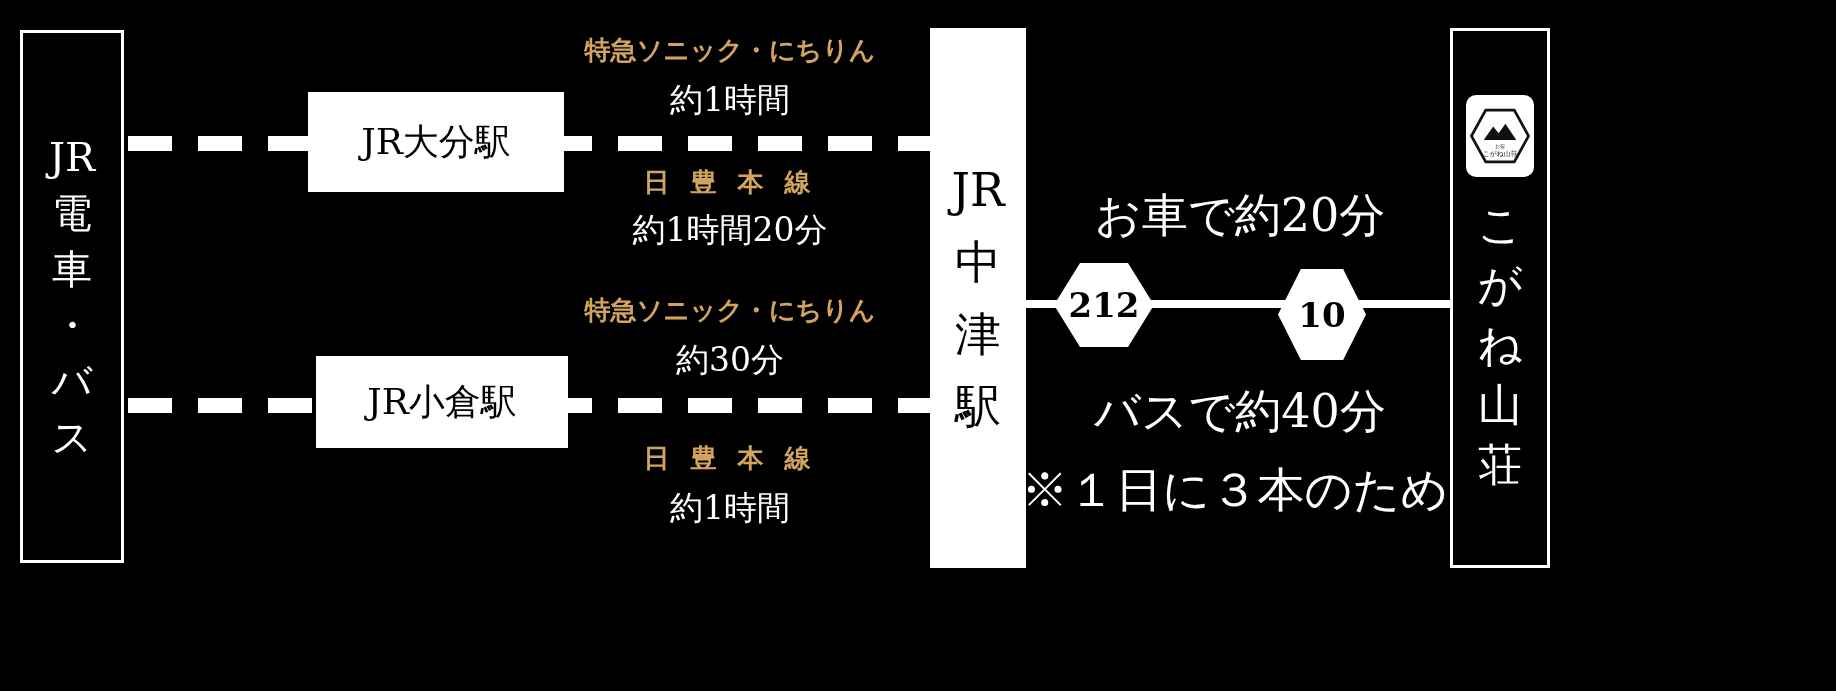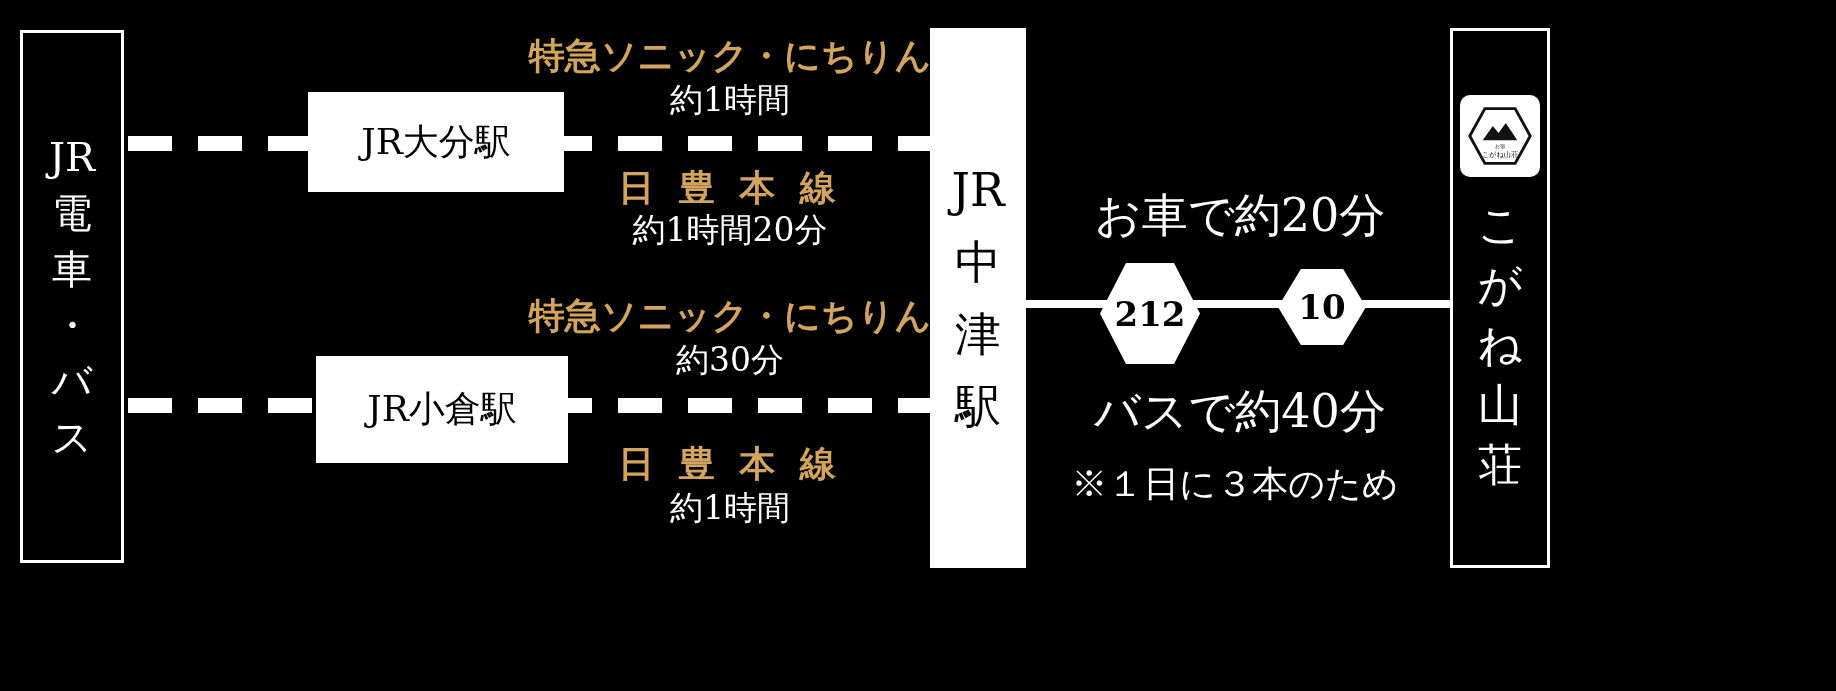--- a/index.html
+++ b/index.html
@@ -31,56 +31,56 @@
   .dash-top{left:128px;top:136px;width:802px;}
   .dash-bottom{left:128px;top:398px;width:802px;}
 
   .solid-line{position:absolute;left:1026px;top:300px;width:424px;height:8px;background:#fff;}
 
   .station{
     position:absolute;background:#fff;color:#000;display:flex;align-items:center;justify-content:center;
     font-size:36px;
   }
   .station-oita{left:308px;top:92px;width:256px;height:100px;}
-  .station-kokura{left:316px;top:356px;width:252px;height:107px;}
+  .station-kokura{left:316px;top:356px;width:252px;height:92px;}
 
   .lbl{position:absolute;text-align:center;line-height:1.1;}
   .gold{color:#d2a45e;font-weight:bold;}
-  .rail-lbl{left:510px;width:440px;font-size:36px;}
+  .rail-lbl{left:510px;width:440px;font-size:26px;}
   .time-lbl{left:510px;width:440px;font-size:33px;color:#fff;}
   .linename{letter-spacing:6px;}
 
   .oita-express{top:36px;}
   .oita-express-time{top:82px;}
   .oita-line{top:168px;}
   .oita-line-time{top:212px;}
 
   .kokura-express{top:296px;}
   .kokura-express-time{top:342px;}
   .kokura-line{top:444px;}
   .kokura-line-time{top:490px;}
 
   .road-lbl{left:1030px;width:420px;font-size:46px;color:#fff;}
   .car-time{top:190px;}
   .bus-time{top:386px;}
-  .note{left:1000px;width:470px;font-size:36px;color:#fff;}
+  .note{left:1000px;width:470px;font-size:47px;color:#fff;}
   .note1{top:464px;}
   .note2{top:512px;}
 
   .hex{
     position:absolute;background:#fff;color:#000;
     display:flex;align-items:center;justify-content:center;
     clip-path:polygon(0 50%,26% 0,74% 0,100% 50%,74% 100%,26% 100%);
     font-size:34px;font-weight:bold;
   }
-  .hex-212{left:1100px;top:263px;width:100px;height:101px;}
-  .hex-10{left:1278px;top:269px;width:88px;height:76px;}
+  .hex-212{left:1054px;top:263px;width:100px;height:84px;}
+  .hex-10{left:1278px;top:269px;width:88px;height:91px;}
 
   .logo{
-    width:80px;height:82px;background:#fff;border-radius:10px;margin-top:64px;
+    width:68px;height:82px;background:#fff;border-radius:10px;margin-top:64px;
     display:flex;align-items:center;justify-content:center;flex-shrink:0;
   }
 </style>
 </head>
 <body>
 
 <div class="canvas">
 
   <div class="vpanel bordered panel-left">
     <div class="vtext">

